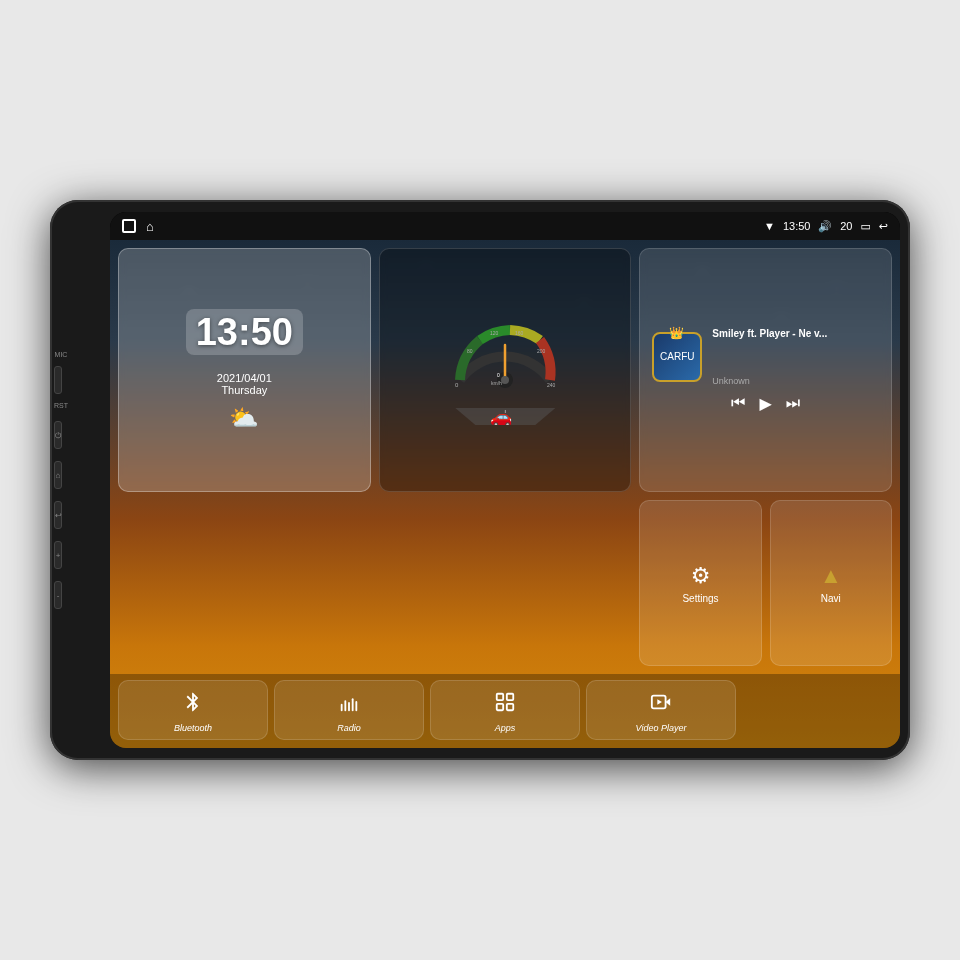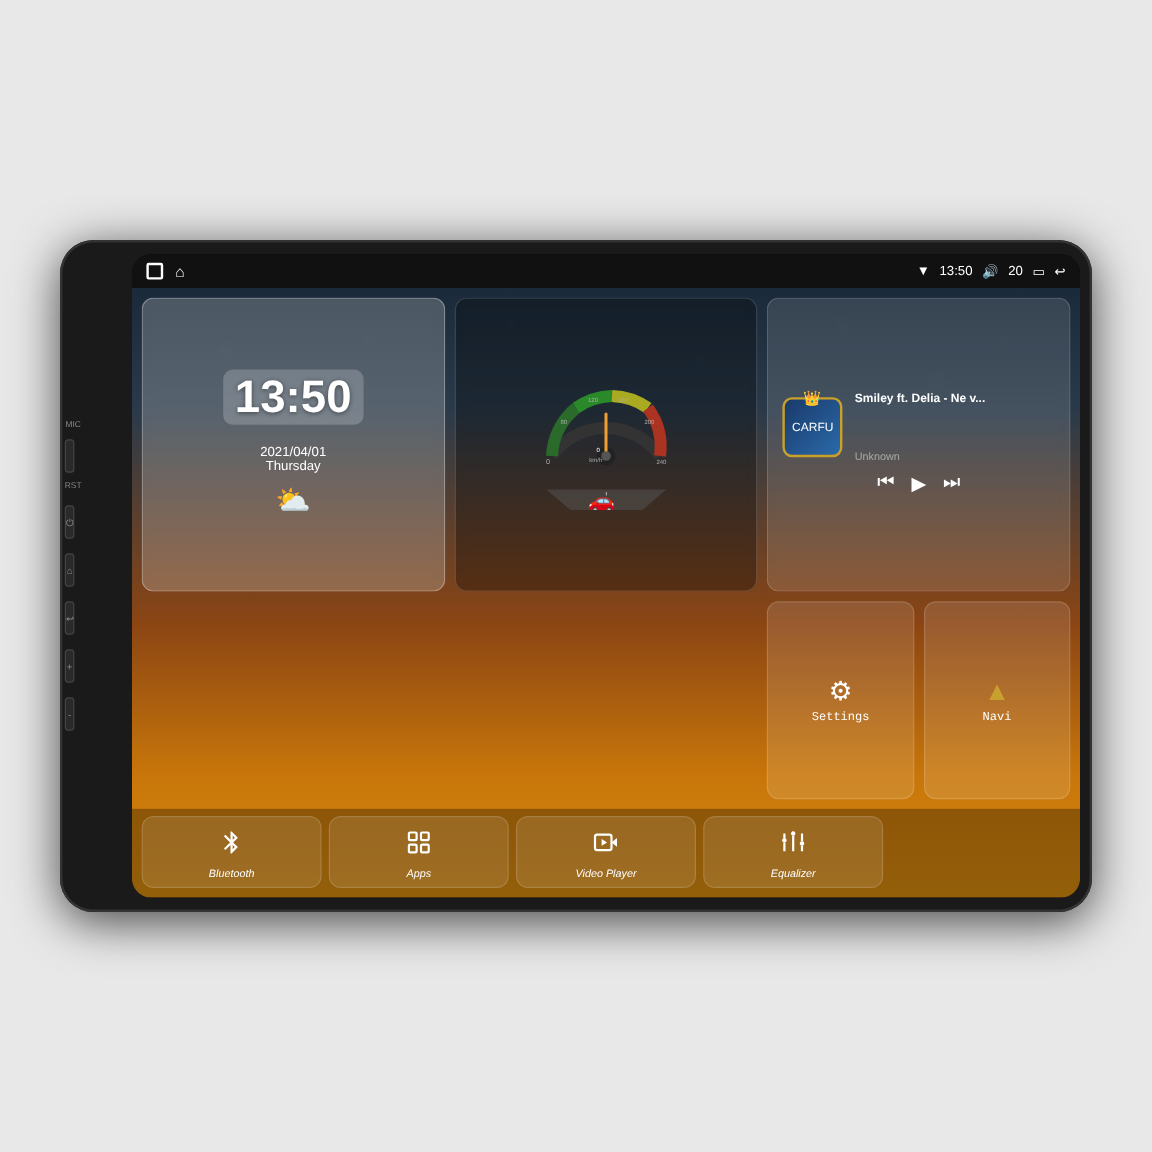--- a/index.html
+++ b/index.html
@@ -278,21 +278,20 @@
 
     .sub-widget-icon {
       font-size: 22px;
       color: #fff;
       margin-bottom: 4px;
     }
 
     .sub-widget-label {
       color: #fff;
       font-size: 10px;
-      font-family: Liberation Mono, monospace;
     }
 
     
     .bottom-bar {
       display: grid;
       grid-template-columns: repeat(5, 1fr);
       gap: 6px;
       padding: 6px 8px 8px;
       background: rgba(0,0,0,0.3);
       position: relative;
@@ -420,21 +419,21 @@
           </svg>
         </div>
 
         <div class="widget music-widget">
           <div class="music-top">
             <div class="music-logo">
               <div class="music-logo-crown">👑</div>
               <div class="music-logo-text">CARFU</div>
             </div>
             <div class="music-info">
-              <div class="music-title">Smiley ft. Delia - Ne v...</div>
+              <div class="music-title">Smiley ft. Player - Ne v...</div>
               <div class="music-artist">Unknown</div>
             </div>
           </div>
           <div class="music-controls">
             <span class="ctrl-btn">⏮</span>
             <span class="ctrl-btn">▶</span>
             <span class="ctrl-btn">⏭</span>
           </div>
         </div>
 
@@ -459,20 +458,32 @@
 
         <div class="bottom-btn">
           <div class="bottom-btn-icon">
             <svg width="22" height="22" viewBox="0 0 24 24" fill="white">
               <path d="M17.71 7.71L12 2h-1v7.59L6.41 5 5 6.41 10.59 12 5 17.59 6.41 19 11 14.41V22h1l5.71-5.71-4.3-4.29 4.3-4.29zM13 5.83l1.88 1.88L13 9.59V5.83zm1.88 10.46L13 18.17v-3.76l1.88 1.88z"></path>
             </svg>
           </div>
           <div class="bottom-btn-label">Bluetooth</div>
         </div>
 
+        <div class="bottom-btn">
+          <div class="bottom-btn-icon">
+            <svg width="22" height="22" viewBox="0 0 24 24" fill="white">
+              <rect x="3" y="14" width="2" height="8" rx="1"></rect>
+              <rect x="7" y="10" width="2" height="12" rx="1"></rect>
+              <rect x="11" y="12" width="2" height="10" rx="1"></rect>
+              <rect x="15" y="8" width="2" height="14" rx="1"></rect>
+              <rect x="19" y="11" width="2" height="11" rx="1"></rect>
+            </svg>
+          </div>
+          <div class="bottom-btn-label">Radio</div>
+        </div>
 
         <div class="bottom-btn">
           <div class="bottom-btn-icon">
             <svg width="22" height="22" viewBox="0 0 24 24" fill="white">
               <rect x="3" y="3" width="7" height="7" rx="1" fill="none" stroke="white" stroke-width="2"></rect>
               <rect x="14" y="3" width="7" height="7" rx="1" fill="none" stroke="white" stroke-width="2"></rect>
               <rect x="3" y="14" width="7" height="7" rx="1" fill="none" stroke="white" stroke-width="2"></rect>
               <rect x="14" y="14" width="7" height="7" rx="1" fill="none" stroke="white" stroke-width="2"></rect>
             </svg>
           </div>
@@ -483,33 +494,17 @@
           <div class="bottom-btn-icon">
             <svg width="22" height="22" viewBox="0 0 24 24" fill="white">
               <rect x="2" y="5" width="15" height="14" rx="2" fill="none" stroke="white" stroke-width="2"></rect>
               <polygon points="22,8 22,16 17,12" fill="white"></polygon>
               <polygon points="8,9 8,15 13,12" fill="white"></polygon>
             </svg>
           </div>
           <div class="bottom-btn-label">Video Player</div>
         </div>
 
-        <div class="bottom-btn">
-          <div class="bottom-btn-icon">
-            <svg width="22" height="22" viewBox="0 0 24 24" fill="white">
-              <line x1="4" y1="12" x2="4" y2="20" stroke="white" stroke-width="2"></line>
-              <line x1="4" y1="4" x2="4" y2="8" stroke="white" stroke-width="2"></line>
-              <circle cx="4" cy="10" r="2" fill="white"></circle>
-              <line x1="12" y1="6" x2="12" y2="20" stroke="white" stroke-width="2"></line>
-              <line x1="12" y1="4" x2="12" y2="2" stroke="white" stroke-width="2"></line>
-              <circle cx="12" cy="4" r="2" fill="white"></circle>
-              <line x1="20" y1="15" x2="20" y2="20" stroke="white" stroke-width="2"></line>
-              <line x1="20" y1="4" x2="20" y2="11" stroke="white" stroke-width="2"></line>
-              <circle cx="20" cy="13" r="2" fill="white"></circle>
-            </svg>
-          </div>
-          <div class="bottom-btn-label">Equalizer</div>
-        </div>
 
       </div>
     </div>
   </div>
 </div>
 
 </body></html>

